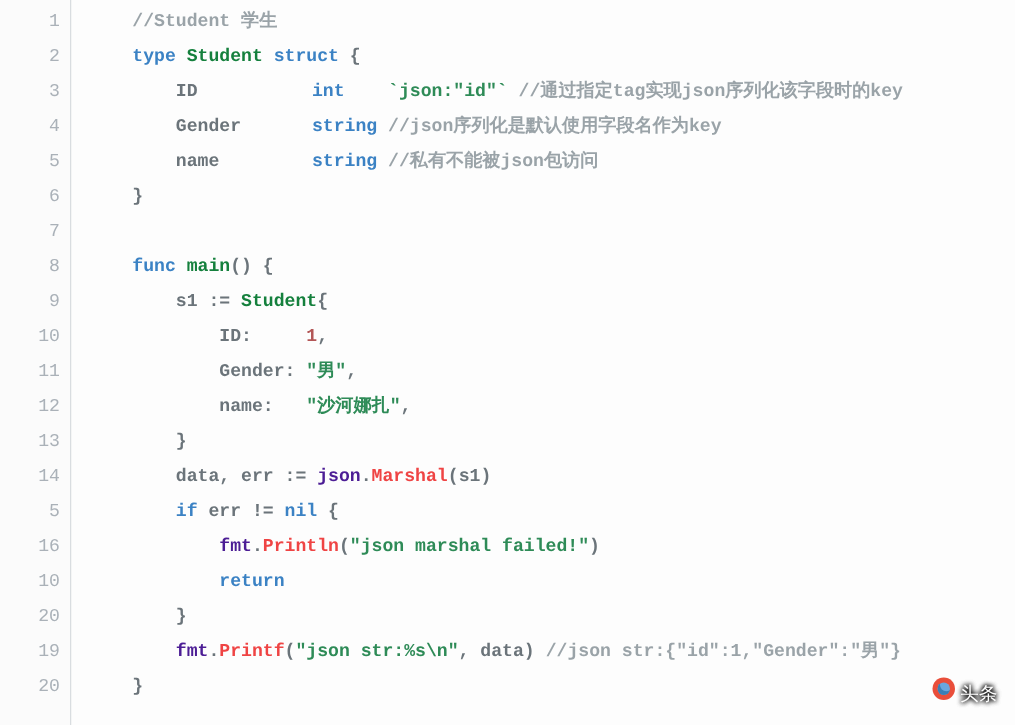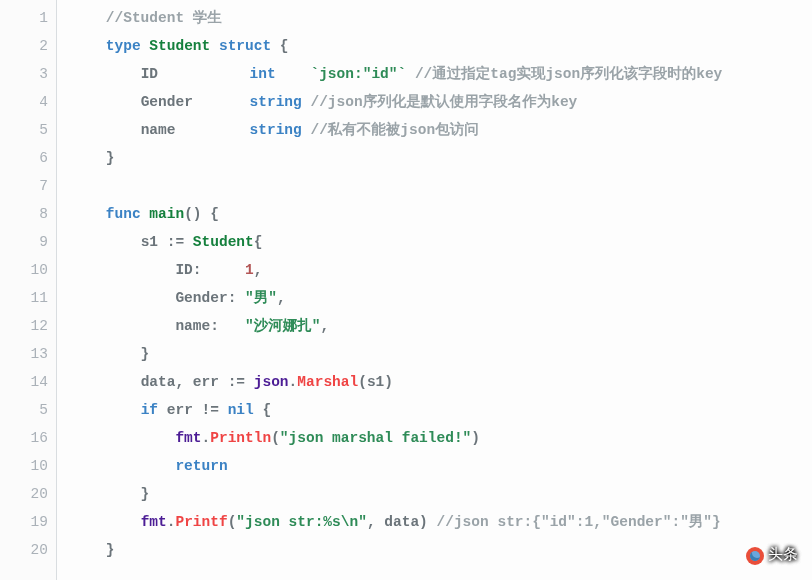--- a/index.html
+++ b/index.html
@@ -50,26 +50,26 @@
   .tok-tag      { color: #2e8b57; }
   .tok-number   { color: #b35656; }
   .tok-callpkg  { color: #4c1d95; }
   .tok-callfn   { color: #ef4444; }
   .tok-op       { color: #6b747a; }
 
   .watermark {
     position: absolute;
     right: 14px;
     bottom: 10px;
-    font-family: Liberation Mono, monospace;
+    font-family: Liberation Sans, sans-serif;
     font-size: 15px;
     color: #ffffff;
     text-shadow: 0 0 4px #000, 0 0 4px #000, 0 0 4px #000;
     display: flex;
-    align-items: center;
+    align-items: flex-start;
     gap: 4px;
   }
   .watermark .wm-icon {
     display: inline-block;
     width: 18px;
     height: 18px;
     border-radius: 50%;
     background: #e94e3a;
     position: relative;
   }

